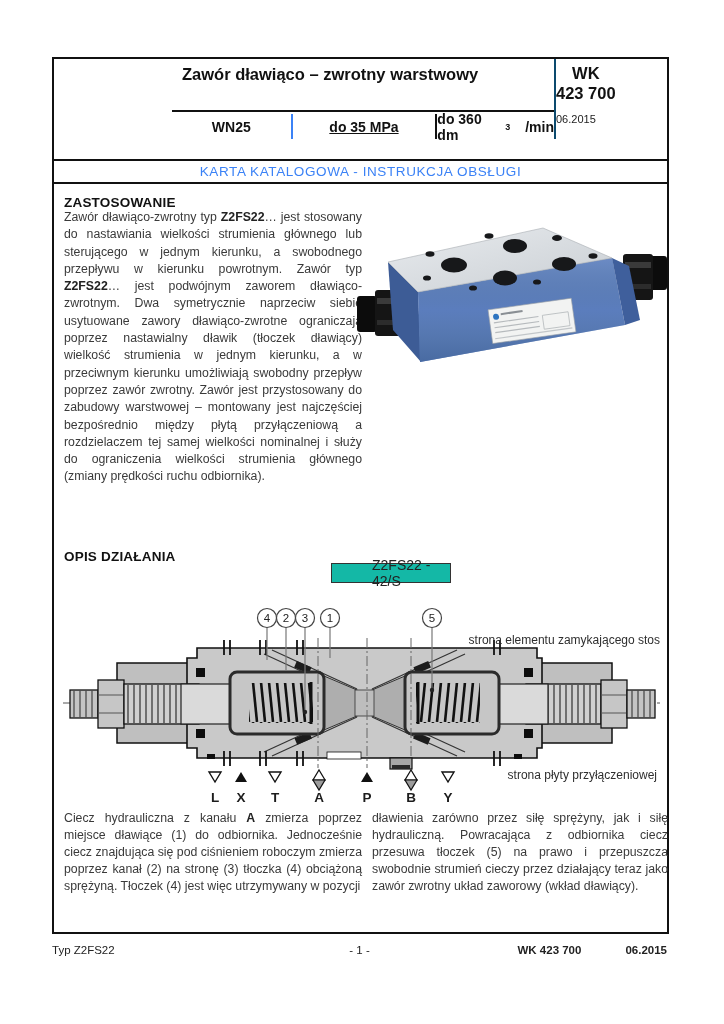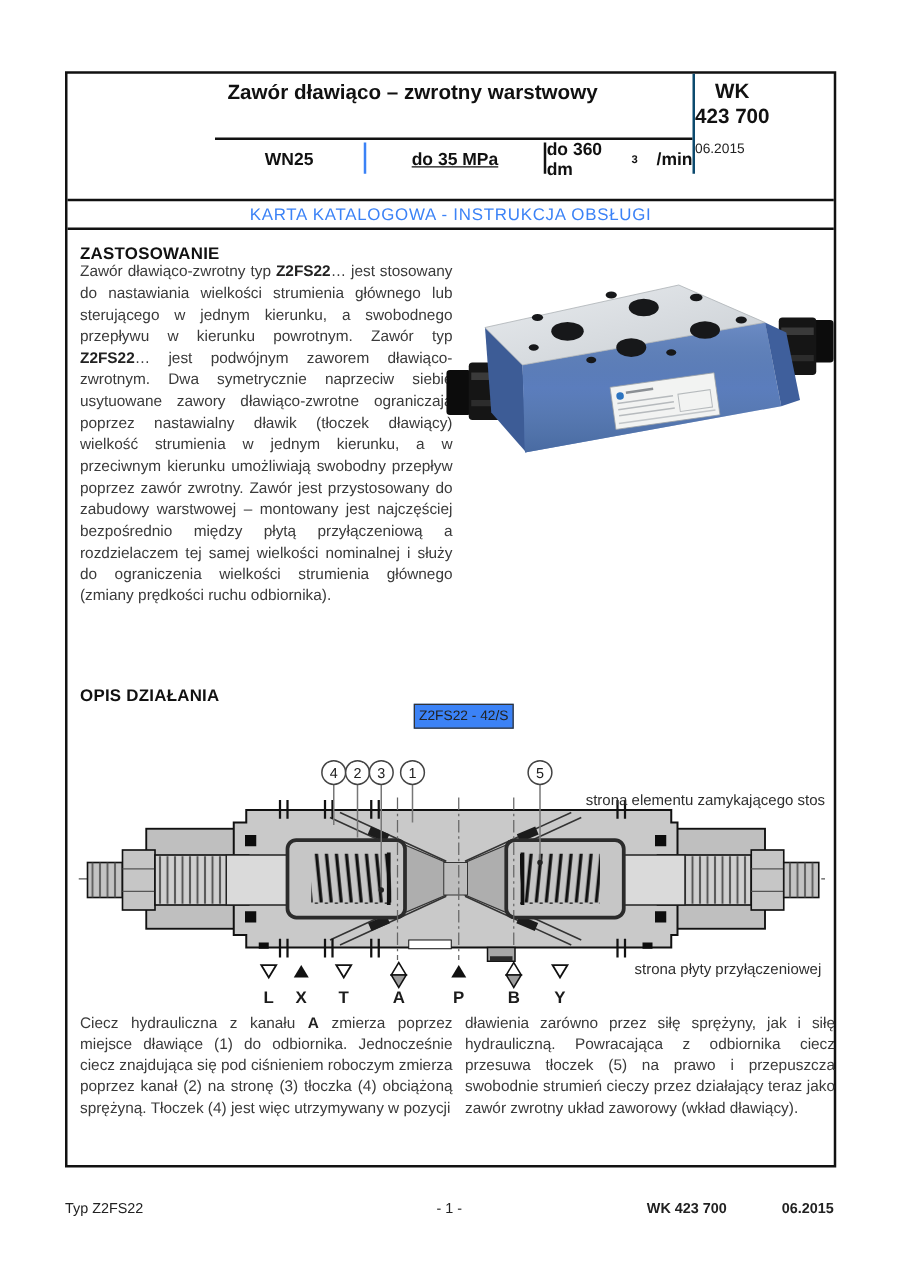--- a/index.html
+++ b/index.html
@@ -28,27 +28,27 @@
   .hdr-sub{left:0;top:80px;width:613px;height:25px;border-top:2px solid #111;border-bottom:2px solid #111;display:flex;align-items:center;justify-content:center;
            font-size:13.5px;letter-spacing:.6px;color:#3b82f6;box-sizing:border-box;margin-top:20px;}
   
   .sec-heading{font-weight:bold;font-size:13.5px;color:#111;letter-spacing:.2px;margin-top:12px;}
   .h-zasto{left:10px;top:124px;}
   .h-opis{left:10px;top:478px;}
   .para{left:10px;top:150px;width:298px;font-size:12.3px;line-height:17.3px;text-align:justify;color:#3a3a3a;}
   .para b,.col b{color:#222;}
   .photo{left:303px;top:163px;width:310px;height:182px;}
   .type-box{left:277px;top:504px;width:78px;height:18px;border:1px solid #333;display:flex;align-items:center;justify-content:center;
-            font-size:11px;color:#222;background:#3b82f6;}
+            font-size:14px;color:#222;background:#14b8a6;padding-left:40px;}
   .diagram{left:5px;top:543px;width:607px;height:202px;}
   .col{font-size:12.3px;line-height:17px;text-align:justify;color:#3a3a3a;}
   .col-left{left:10px;top:751px;width:298px;}
   .col-right{left:318px;top:751px;width:296px;}
   
-  .footer{position:absolute;left:52px;top:944px;width:615px;display:flex;align-items:flex-start;font-size:11.5px;color:#222;margin-top:17px;}
+  .footer{position:absolute;left:52px;top:944px;width:615px;display:flex;align-items:flex-start;font-size:11.5px;color:#222;}
   .footer .f-left{flex:0 0 200px;}
   .footer .f-center{flex:1;text-align:center;}
   .footer .f-right{flex:0 0 200px;display:flex;justify-content:flex-end;gap:44px;font-weight:bold;}
   svg text{font-family:"Liberation Sans","DejaVu Sans",sans-serif;}
 </style>
 </head>
 <body>
 
 <div class="page">
   <div class="frame">

